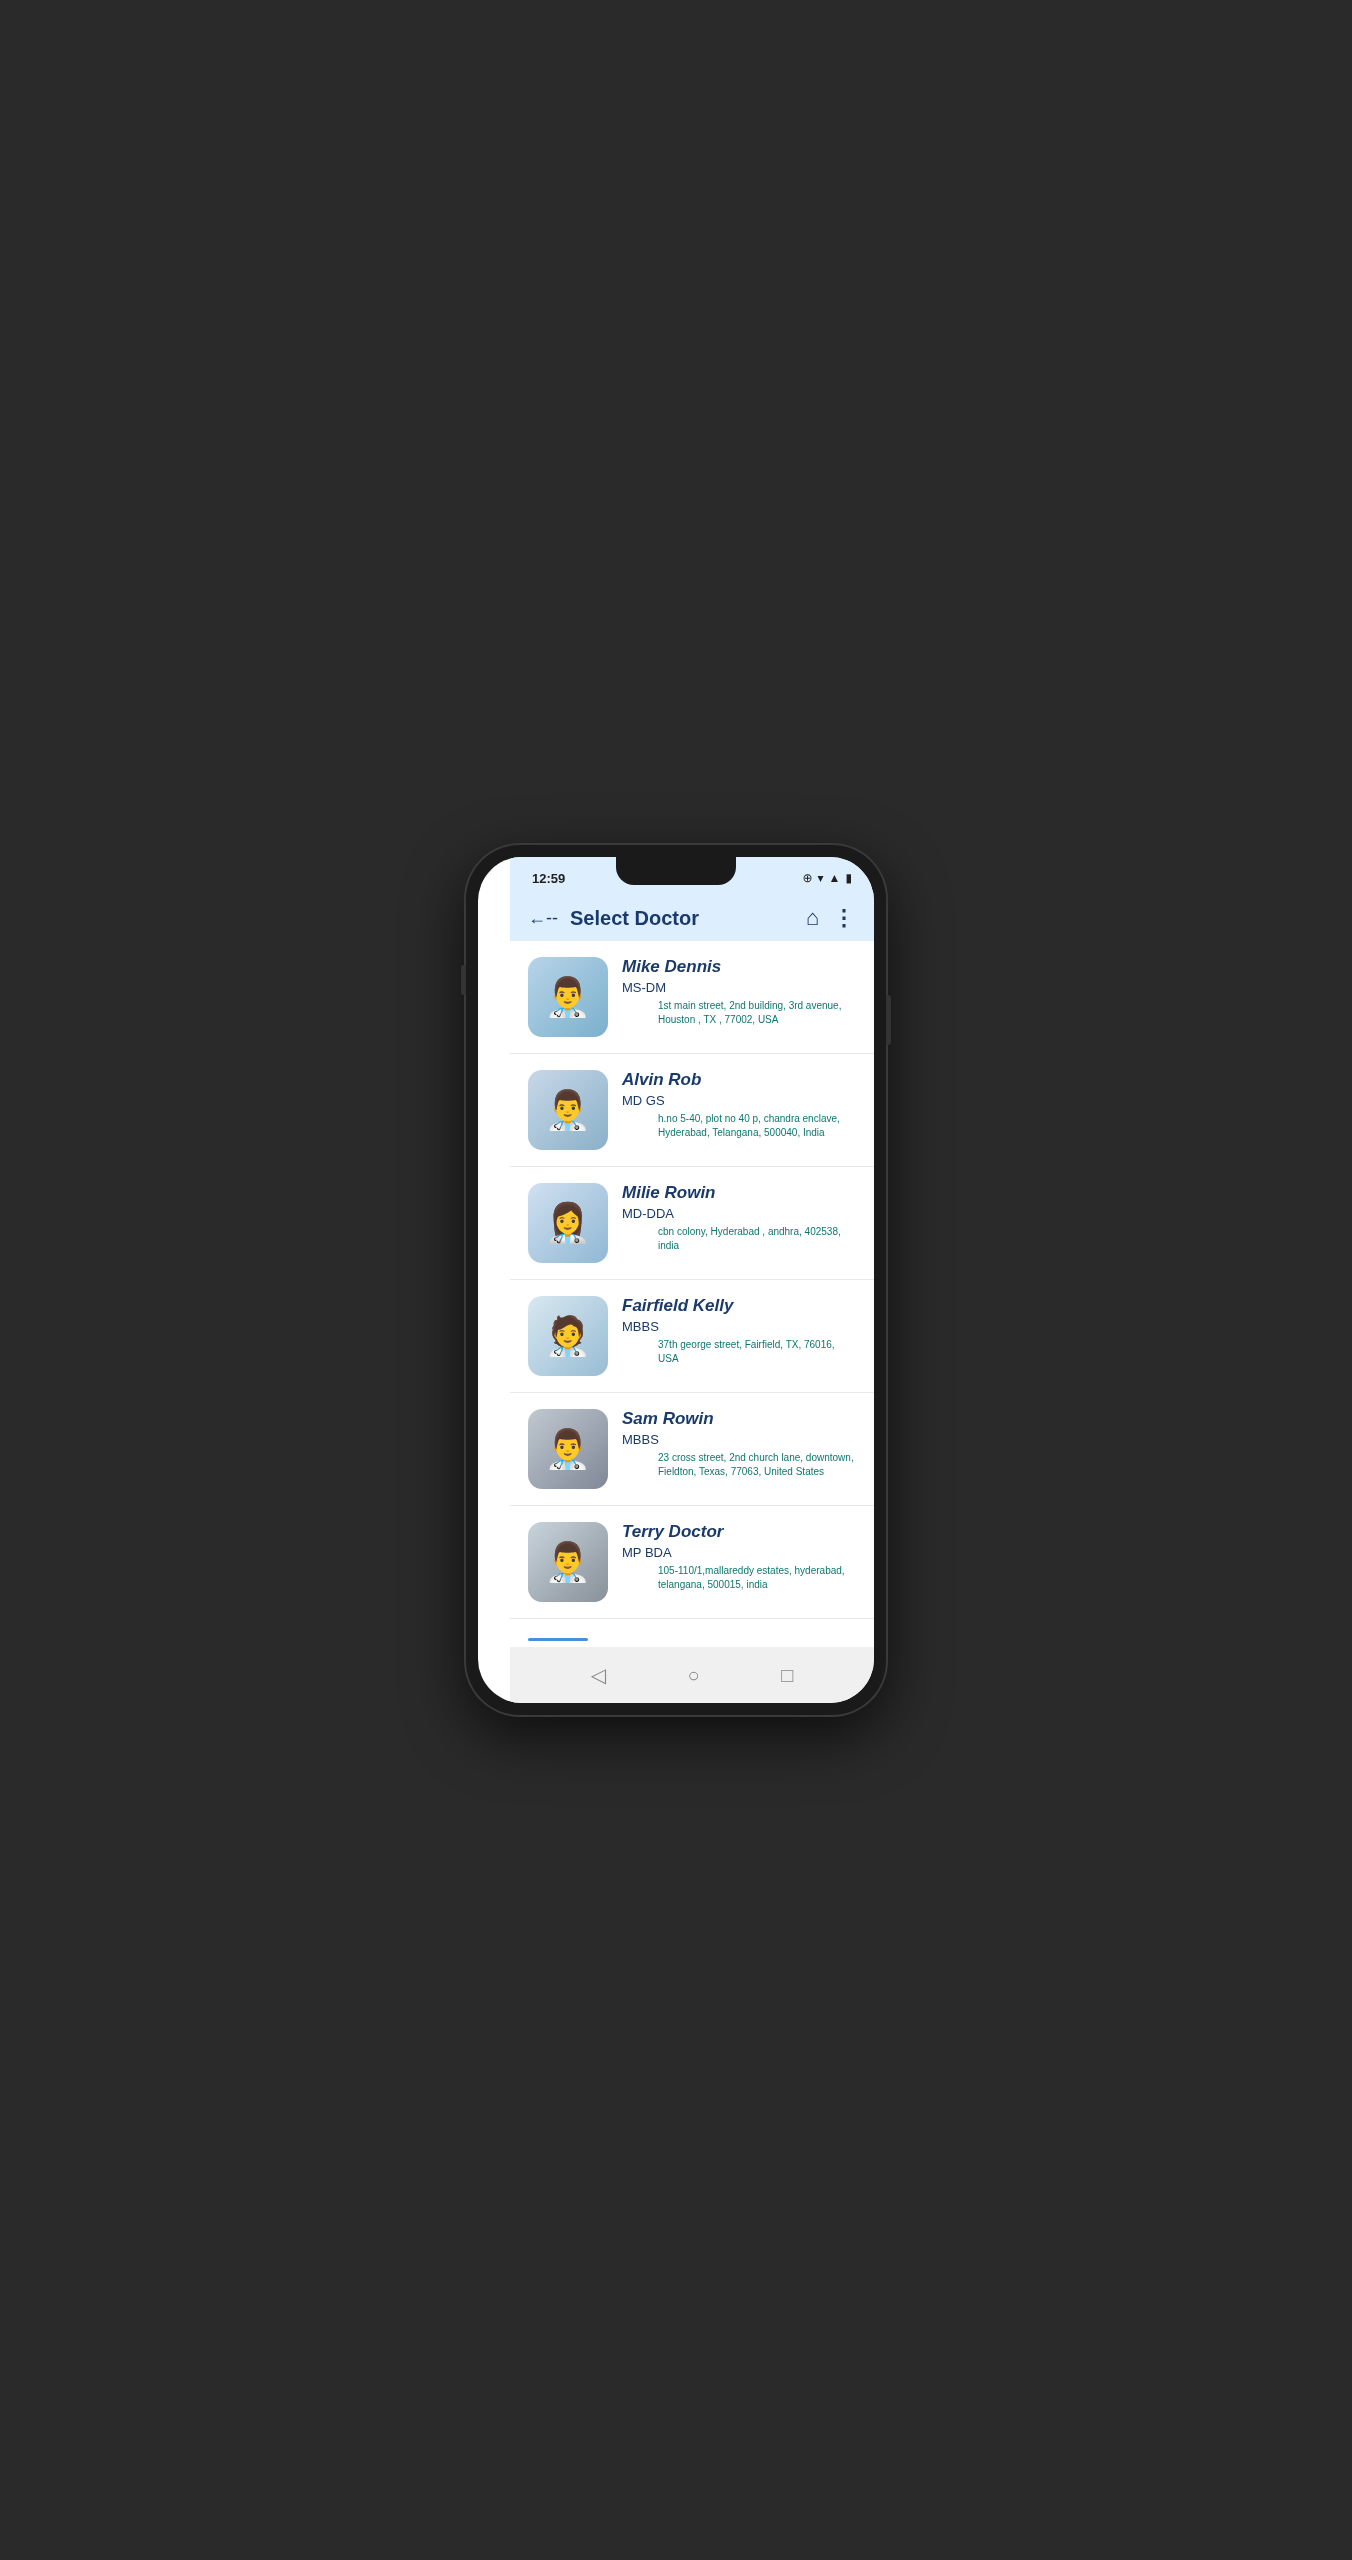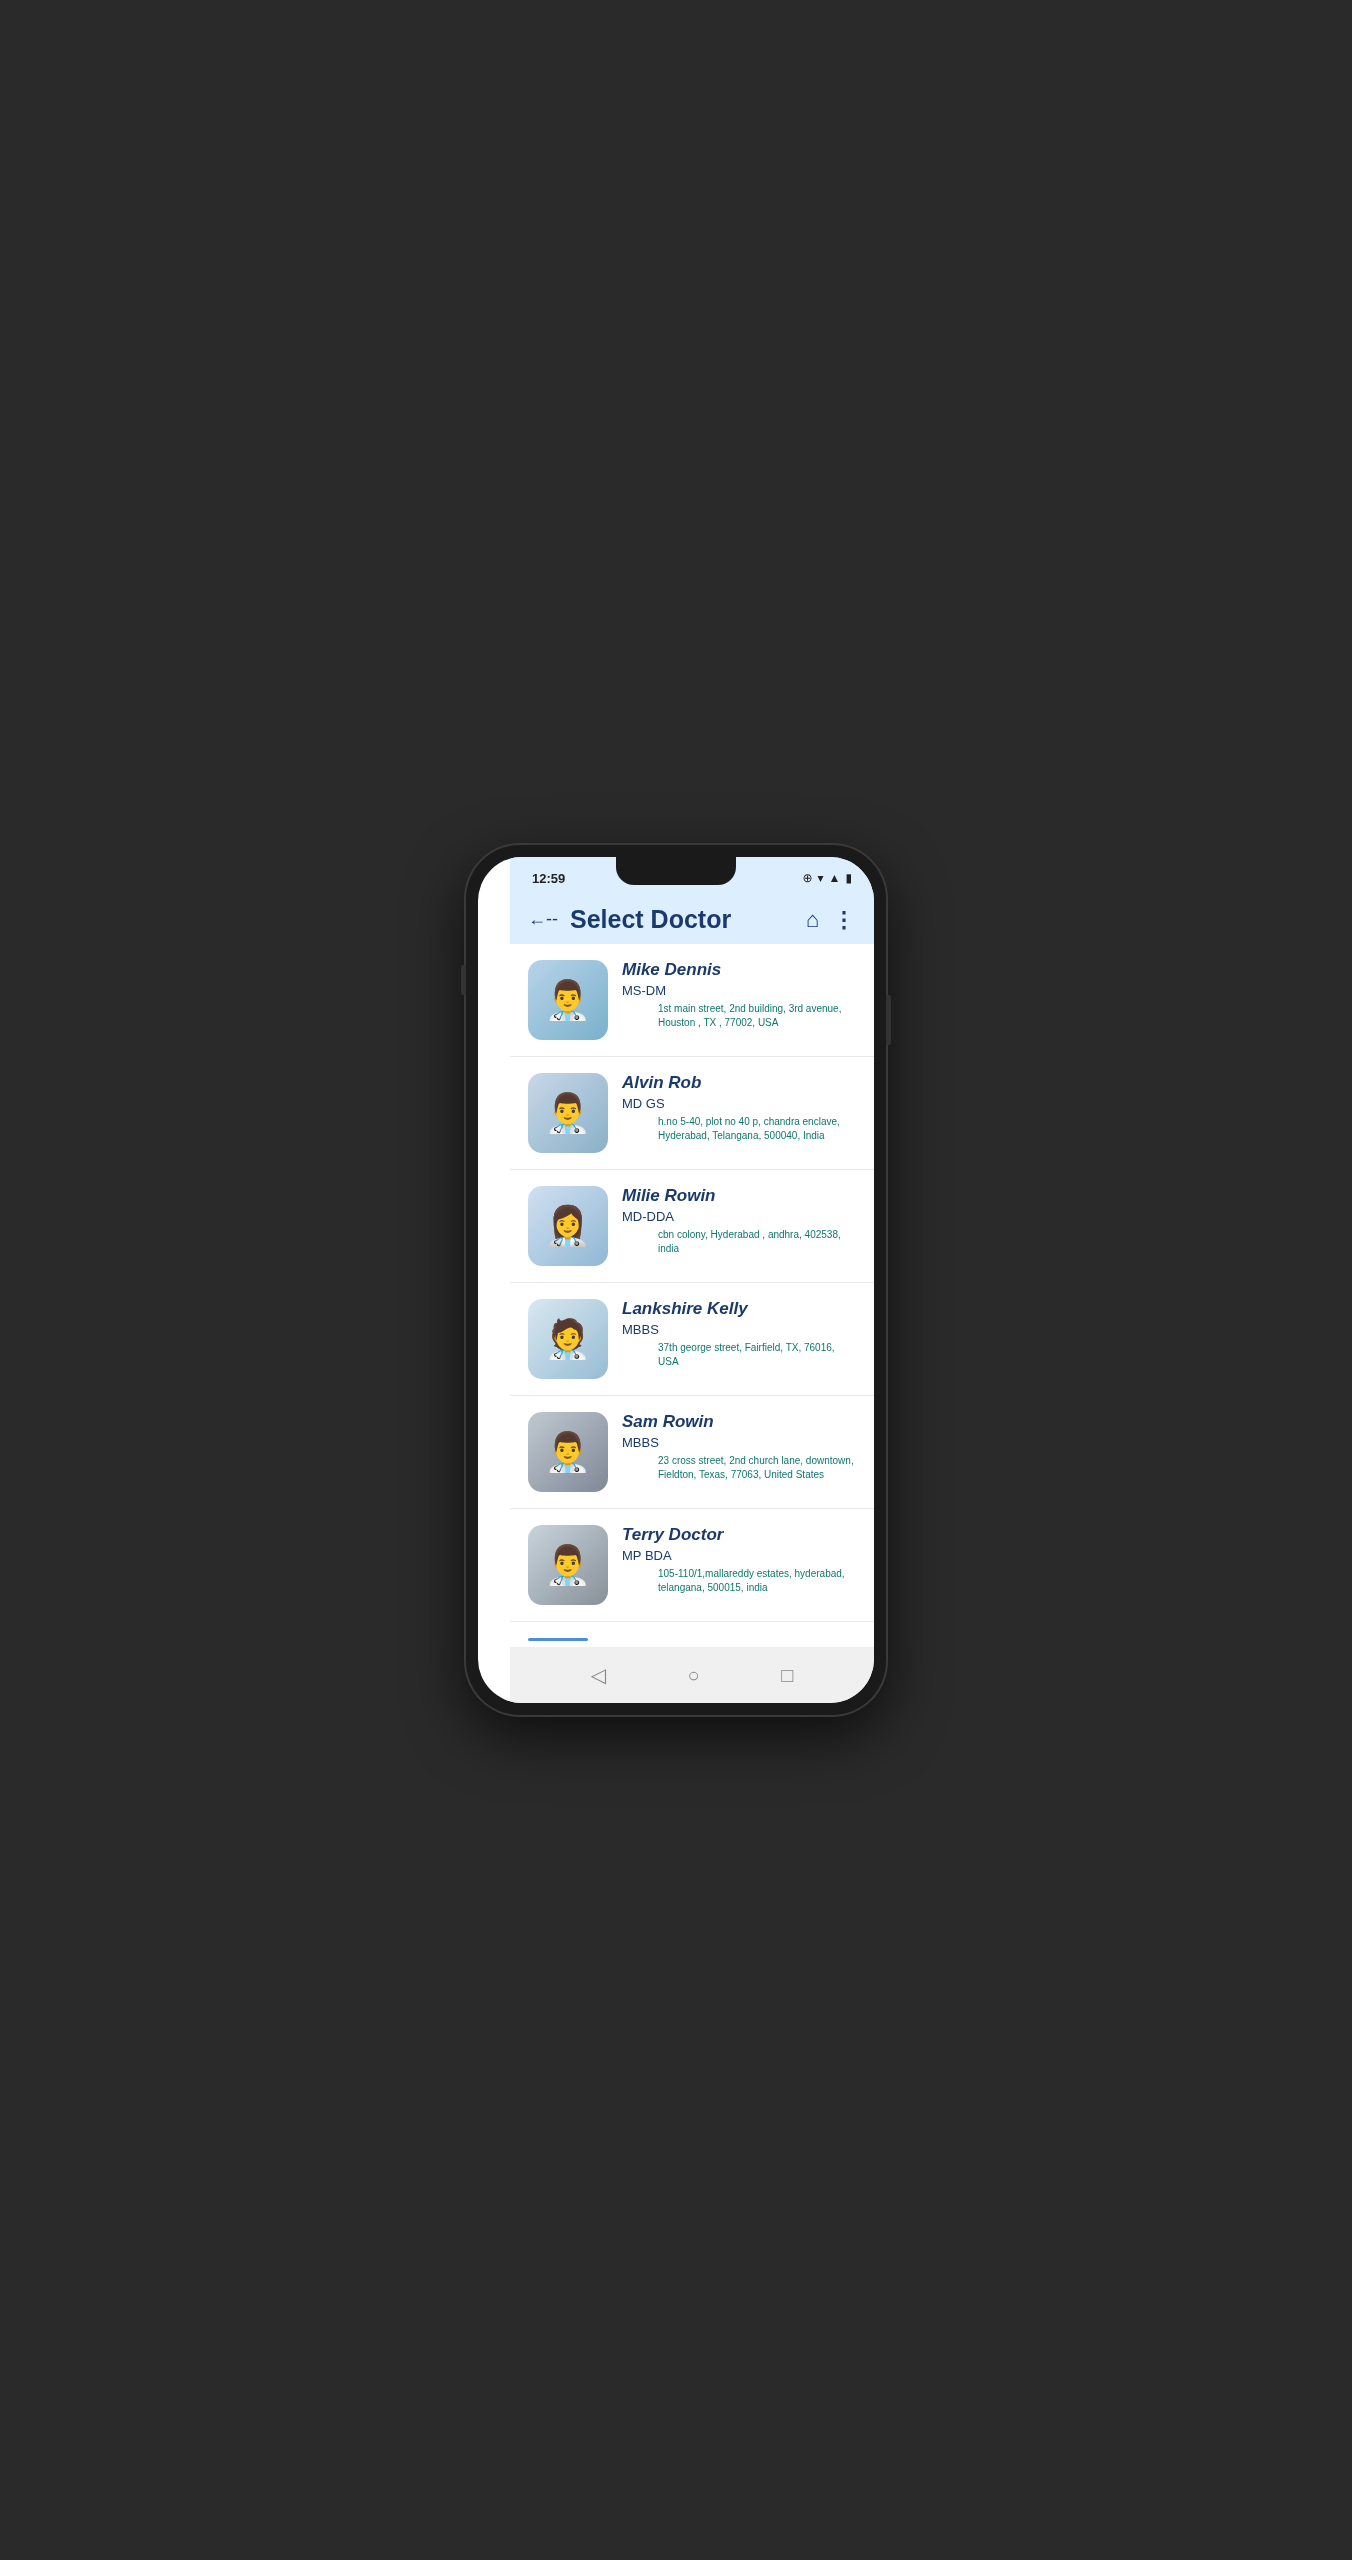--- a/index.html
+++ b/index.html
@@ -86,21 +86,21 @@
       color: #1a3a6b;
       font-size: 18px;
       cursor: pointer;
       display: flex;
       align-items: center;
       gap: 2px;
     }
 
     .top-bar-title {
       flex: 1;
-      font-size: 25px;
+      font-size: 20px;
       font-weight: 700;
       color: #1a3a6b;
     }
 
     .top-bar-icons {
       display: flex;
       align-items: center;
       gap: 14px;
     }
 
@@ -297,21 +297,21 @@
         <div class="doctor-name">Milie Rowin</div>
         <div class="doctor-specialty">MD-DDA</div>
         <div class="doctor-address">cbn colony, Hyderabad , andhra, 402538, india</div>
       </div>
     </div>
         <div class="doctor-item">
       <div class="doctor-avatar avatar-4">
         <span class="face-icon">🧑‍⚕️</span>
       </div>
       <div class="doctor-info">
-        <div class="doctor-name">Lankshire Kelly</div>
+        <div class="doctor-name">Fairfield Kelly</div>
         <div class="doctor-specialty">MBBS</div>
         <div class="doctor-address">37th george street, Fairfield, TX, 76016, USA</div>
       </div>
     </div>
         <div class="doctor-item">
       <div class="doctor-avatar avatar-5">
         <span class="face-icon">👨‍⚕️</span>
       </div>
       <div class="doctor-info">
         <div class="doctor-name">Sam Rowin</div>

